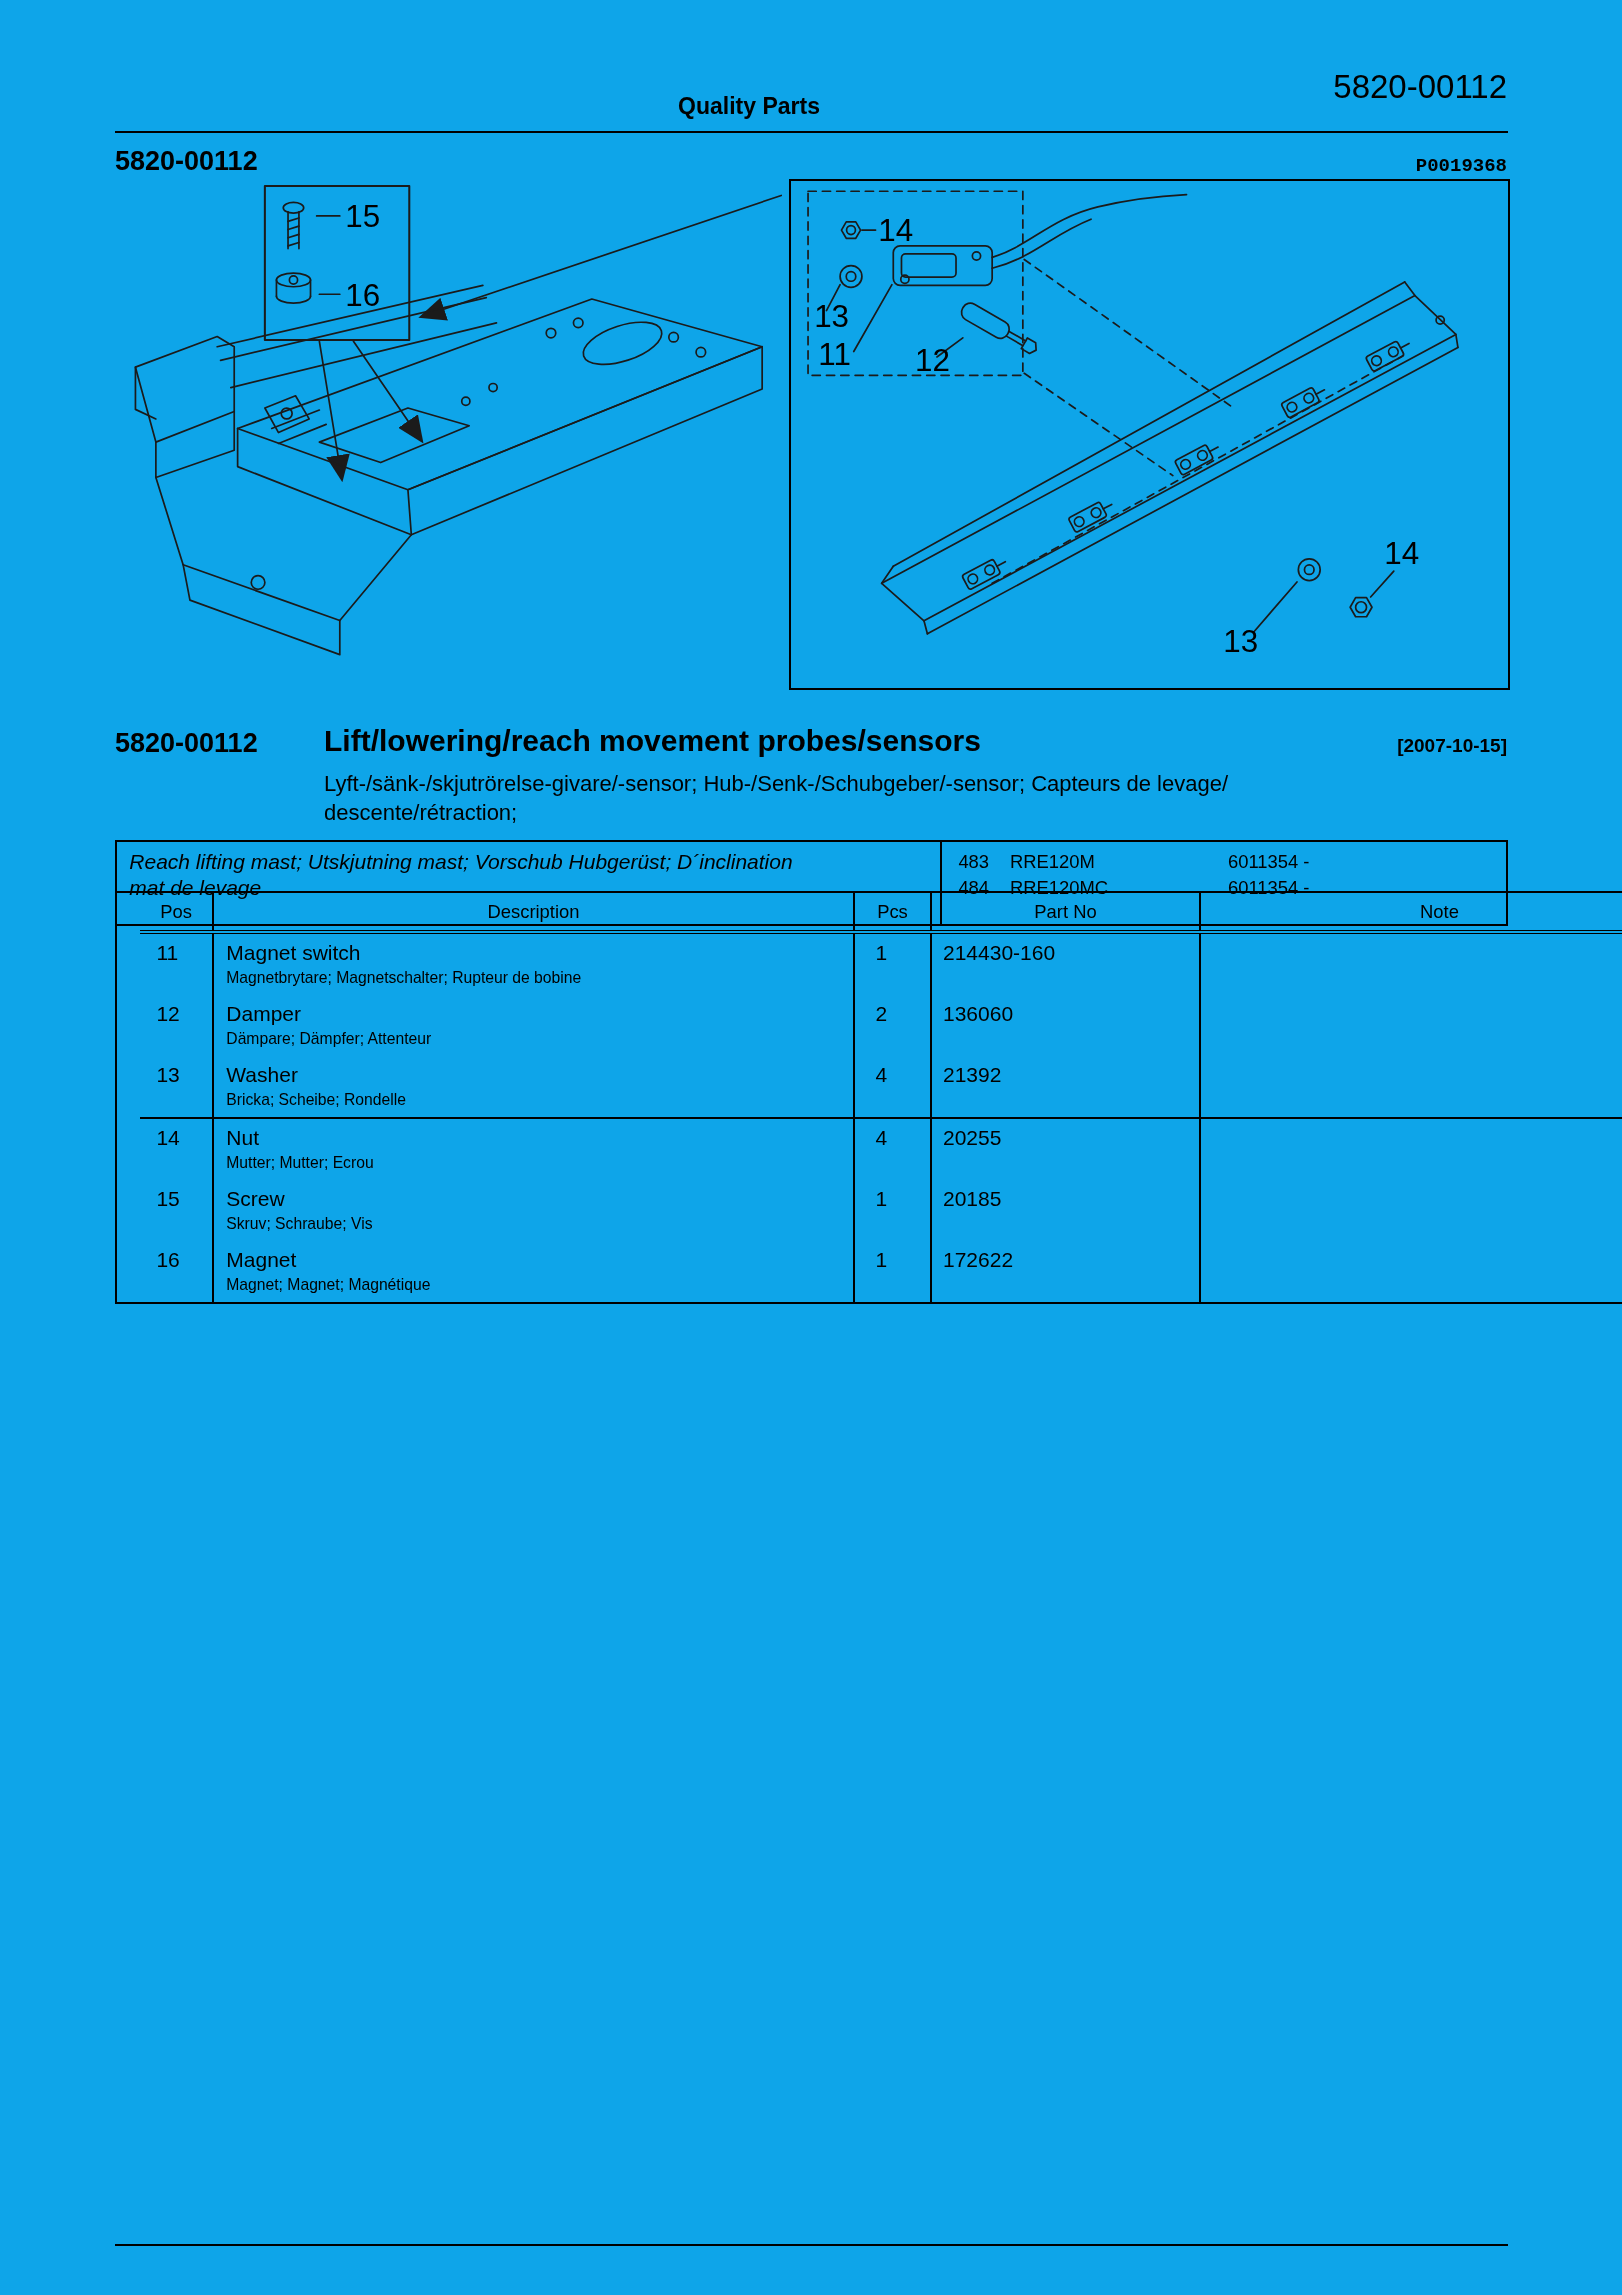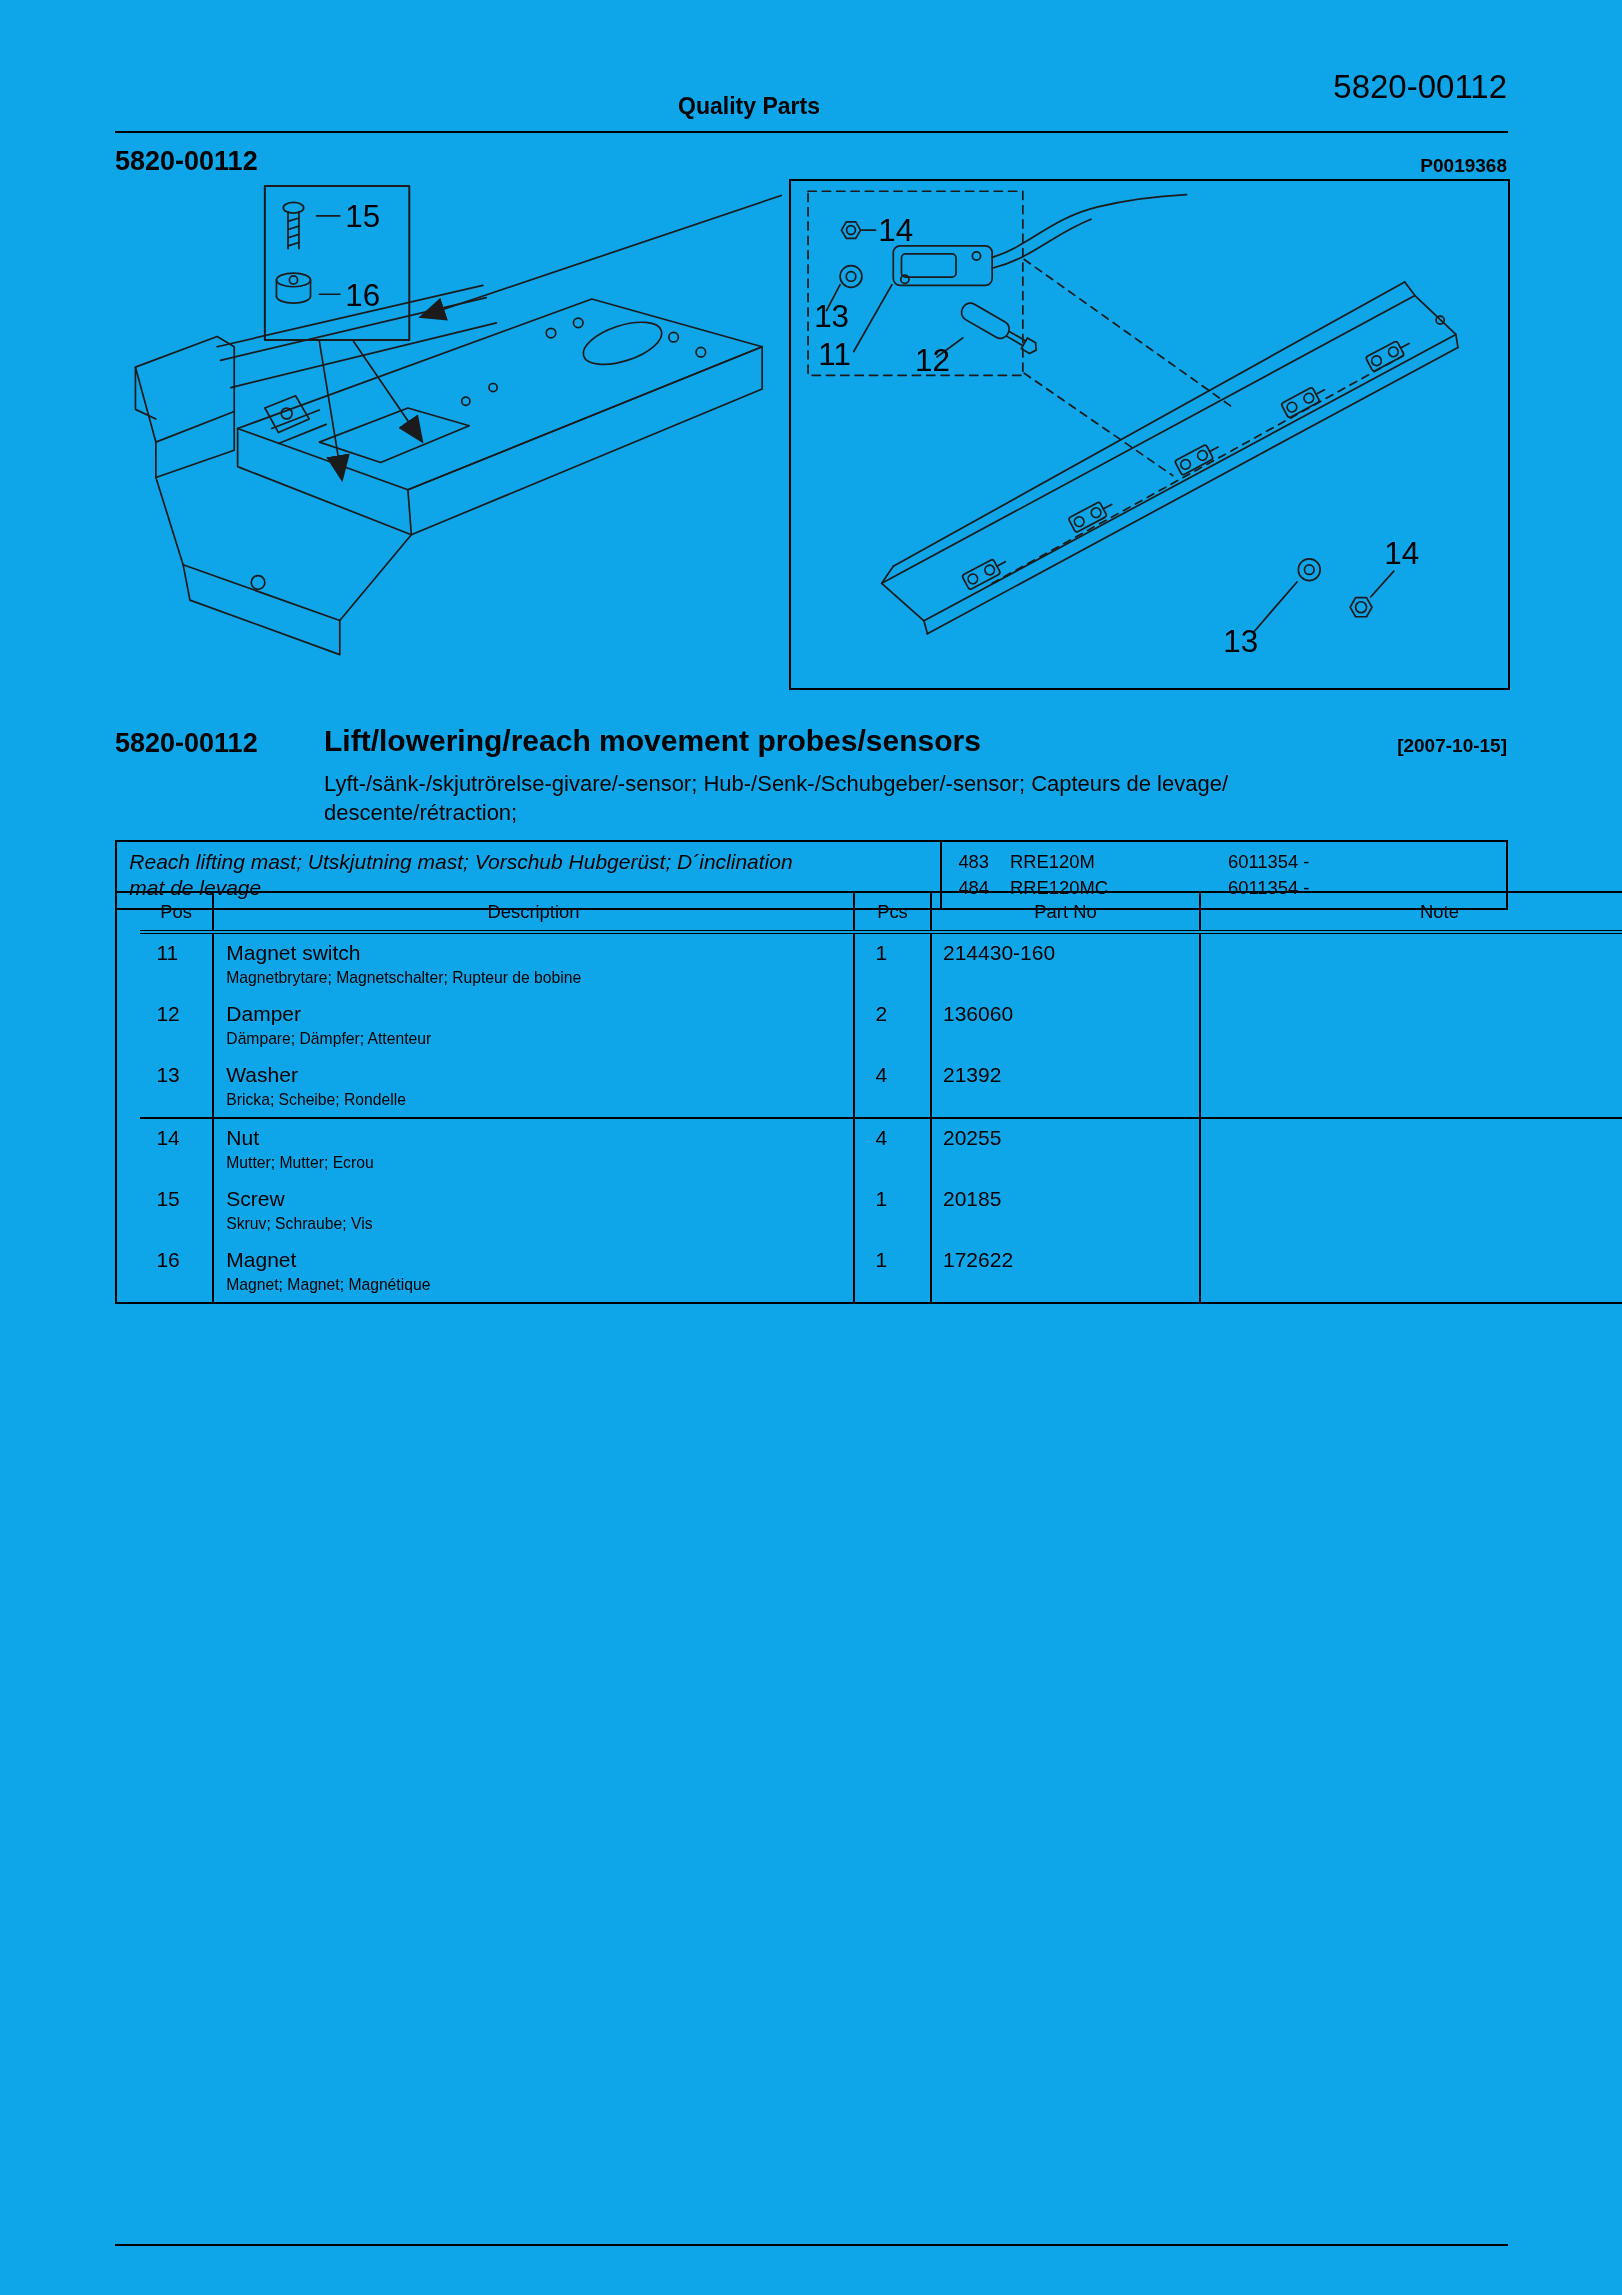--- a/index.html
+++ b/index.html
@@ -13,37 +13,37 @@
   }
   .abs { position:absolute; }
 
   
   .hdr-center { top:93px; left:115px; width:1268px; text-align:center;
     font-size:23px; font-weight:bold; }
   .hdr-docno { top:68px; right:115px; font-size:33px; font-weight:normal; }
   .rule { left:115px; width:1393px; height:2px; background:#000; }
   .rule-top { top:131px; }
   .sub-docno { top:146px; left:115px; font-size:27px; font-weight:bold; }
-  .fig-ref { top:155px; right:115px; font-size:19px; font-weight:bold; }
+  .fig-ref { top:155px; right:115px; font-size:19px; font-weight:bold;font-family:Liberation Mono, monospace; }
 
   
   .diag-left { top:183px; left:115px; width:671px; height:510px; }
   .diag-right { top:179px; left:789px; width:721px; height:511px;
     border:2px solid #000; }
   svg { font-family:"Liberation Sans", sans-serif; display:block; }
   .callout { font-size:46px; fill:#000; }
 
   
   .sec-docno { top:728px; left:115px; font-size:27px; font-weight:bold; }
   .sec-title { top:724px; left:324px; font-size:30px; font-weight:bold; }
   .sec-date { top:735px; right:115px; font-size:19px; font-weight:bold; }
   .sec-sub { top:769px; left:324px; font-size:22px; line-height:29px; }
 
   
-  .scope { top:840px; left:115px; width:1393px; height:70px;
+  .scope { top:840px; left:115px; width:1393px; height:86px;
     border:2px solid #000; display:flex; }
   .scope-left { width:823px; padding:6.8px 11px 0 12.3px; font-style:italic;
     font-size:21px; line-height:26.6px; }
   .scope-right { flex:1; border-left:2px solid #000; padding-top:6.8px;
     font-size:18.4px; }
   .model-row { display:flex; line-height:26.6px; }
   .model-code { width:68px; padding-left:16.4px; }
   .model-name { width:218px; }
   .model-serial { flex:1; }
 

